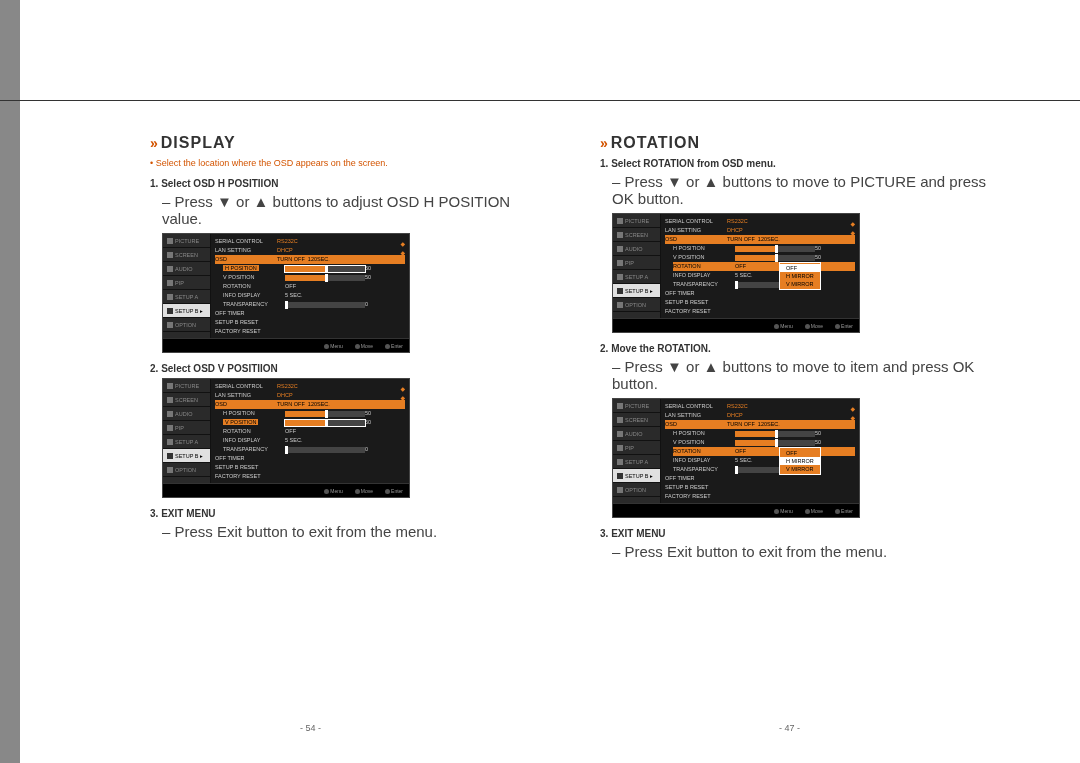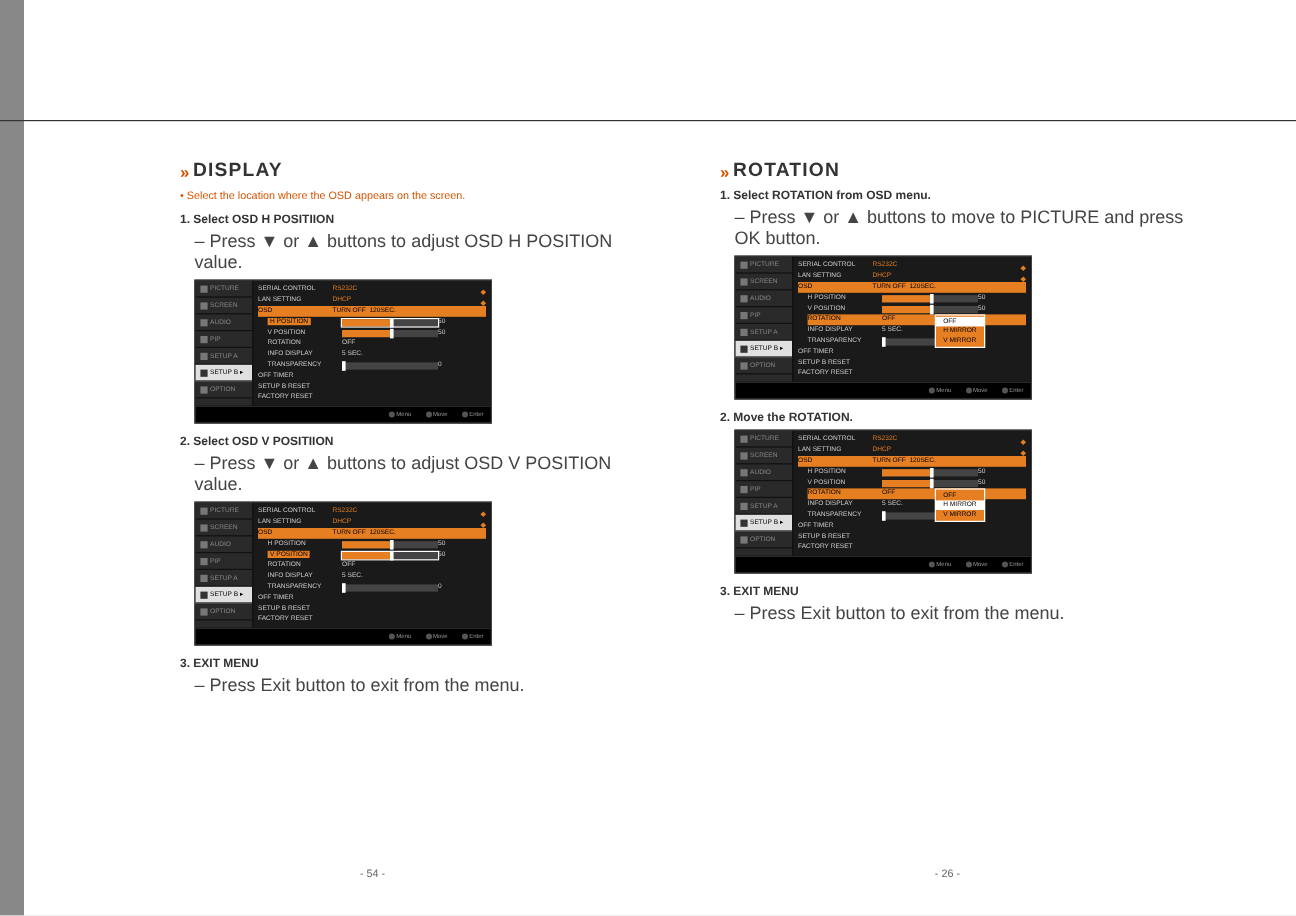--- a/index.html
+++ b/index.html
@@ -124,21 +124,20 @@
                   <div>◆</div>
                 </div>
               </div>
             </div>
             <div class="osd-footer"><span><span class="dot"></span>Menu</span><span><span class="dot"></span>Move</span><span><span class="dot"></span>Enter</span></div>
           </div>
       </div>
 
       <div class="step">
         <div class="step-head"><span>2.</span> <span>Select OSD V POSITIION</span></div>
-        <div class="step-desc">Press ▼ or ▲ buttons to adjust OSD V POSITION value.</div>
         <div class="osd" id="osd2">
             <div class="osd-body">
               <div class="osd-left">
                 <div class="osd-left-item"><span class="osd-left-icon"></span>PICTURE</div>
                 <div class="osd-left-item"><span class="osd-left-icon"></span>SCREEN</div>
                 <div class="osd-left-item"><span class="osd-left-icon"></span>AUDIO</div>
                 <div class="osd-left-item"><span class="osd-left-icon"></span>PIP</div>
                 <div class="osd-left-item"><span class="osd-left-icon"></span>SETUP A</div>
                 <div class="osd-left-item sel"><span class="osd-left-icon"></span>SETUP B ▸</div>
                 <div class="osd-left-item"><span class="osd-left-icon"></span>OPTION</div>
@@ -273,20 +272,21 @@
                   <div class="dd-item">V MIRROR</div>
                 </div>
               </div>
             </div>
             <div class="osd-footer"><span><span class="dot"></span>Menu</span><span><span class="dot"></span>Move</span><span><span class="dot"></span>Enter</span></div>
           </div>
       </div>
 
       <div class="step">
         <div class="step-head"><span>2.</span> <span>Move the ROTATION.</span></div>
+        <div class="step-desc">Press ▼ or ▲ buttons to move to item and press OK button.</div>
         <div class="osd" id="osd4">
             <div class="osd-body">
               <div class="osd-left">
                 <div class="osd-left-item"><span class="osd-left-icon"></span>PICTURE</div>
                 <div class="osd-left-item"><span class="osd-left-icon"></span>SCREEN</div>
                 <div class="osd-left-item"><span class="osd-left-icon"></span>AUDIO</div>
                 <div class="osd-left-item"><span class="osd-left-icon"></span>PIP</div>
                 <div class="osd-left-item"><span class="osd-left-icon"></span>SETUP A</div>
                 <div class="osd-left-item sel"><span class="osd-left-icon"></span>SETUP B ▸</div>
                 <div class="osd-left-item"><span class="osd-left-icon"></span>OPTION</div>
@@ -349,14 +349,14 @@
       </div>
 
       <div class="step">
         <div class="step-head"><span>3.</span> <span>EXIT MENU</span></div>
         <div class="step-desc">Press Exit button to exit from the menu.</div>
       </div>
     </div>
 
   </div>
   <div class="page-num pn-left">- 54 -</div>
-  <div class="page-num pn-right">- 26 -</div>
+  <div class="page-num pn-right">- 47 -</div>
 </div>
 
 </body></html>

